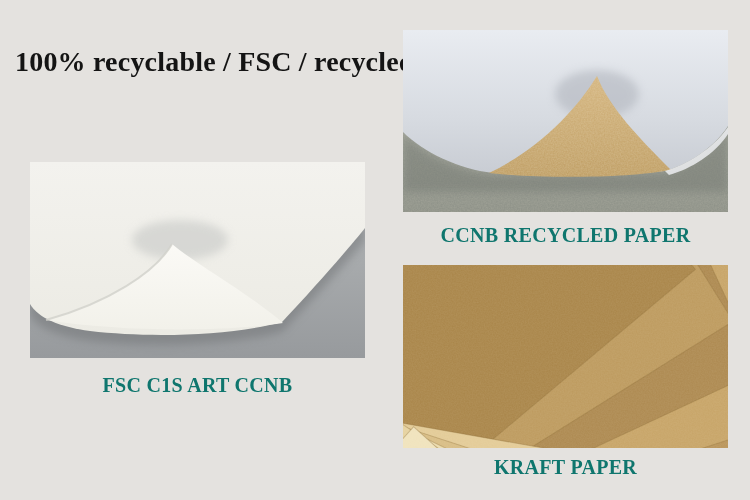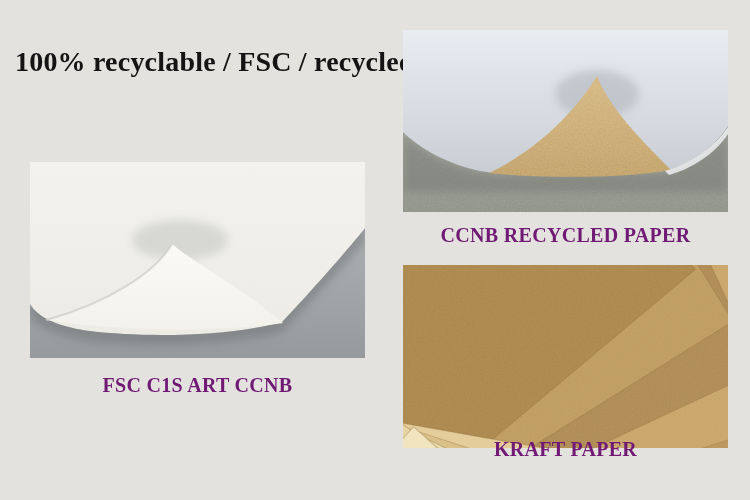--- a/index.html
+++ b/index.html
@@ -11,26 +11,26 @@
   .page-title{
     position:absolute;left:15px;top:46px;margin:0;
     font-size:28px;font-weight:700;color:#141414;letter-spacing:.2px;
     white-space:nowrap;
   }
   figure{margin:0;position:absolute;display:block;line-height:0}
   .fig-fsc  {left:30px; top:162px;width:335px;height:196px}
   .fig-ccnb {left:403px;top:30px; width:325px;height:182px}
   .fig-kraft{left:403px;top:265px;width:325px;height:183px}
   .caption{
-    position:absolute;font-size:20px;font-weight:700;color:#701a75;
+    position:absolute;font-size:20px;font-weight:700;color:#0f766e;
     text-align:center;letter-spacing:.3px;white-space:nowrap;
   }
   .cap-fsc  {left:30px; top:374px;width:335px}
   .cap-ccnb {left:403px;top:224px;width:325px}
-  .cap-kraft{left:403px;top:438px;width:325px}
+  .cap-kraft{left:403px;top:456px;width:325px}
 </style>
 </head>
 <body>
 
 <div>
 
   <h1 class="page-title">100% recyclable / FSC / recycled</h1>
 
   <figure class="fig-fsc">
     <svg width="335" height="196" viewBox="0 0 335 196">

